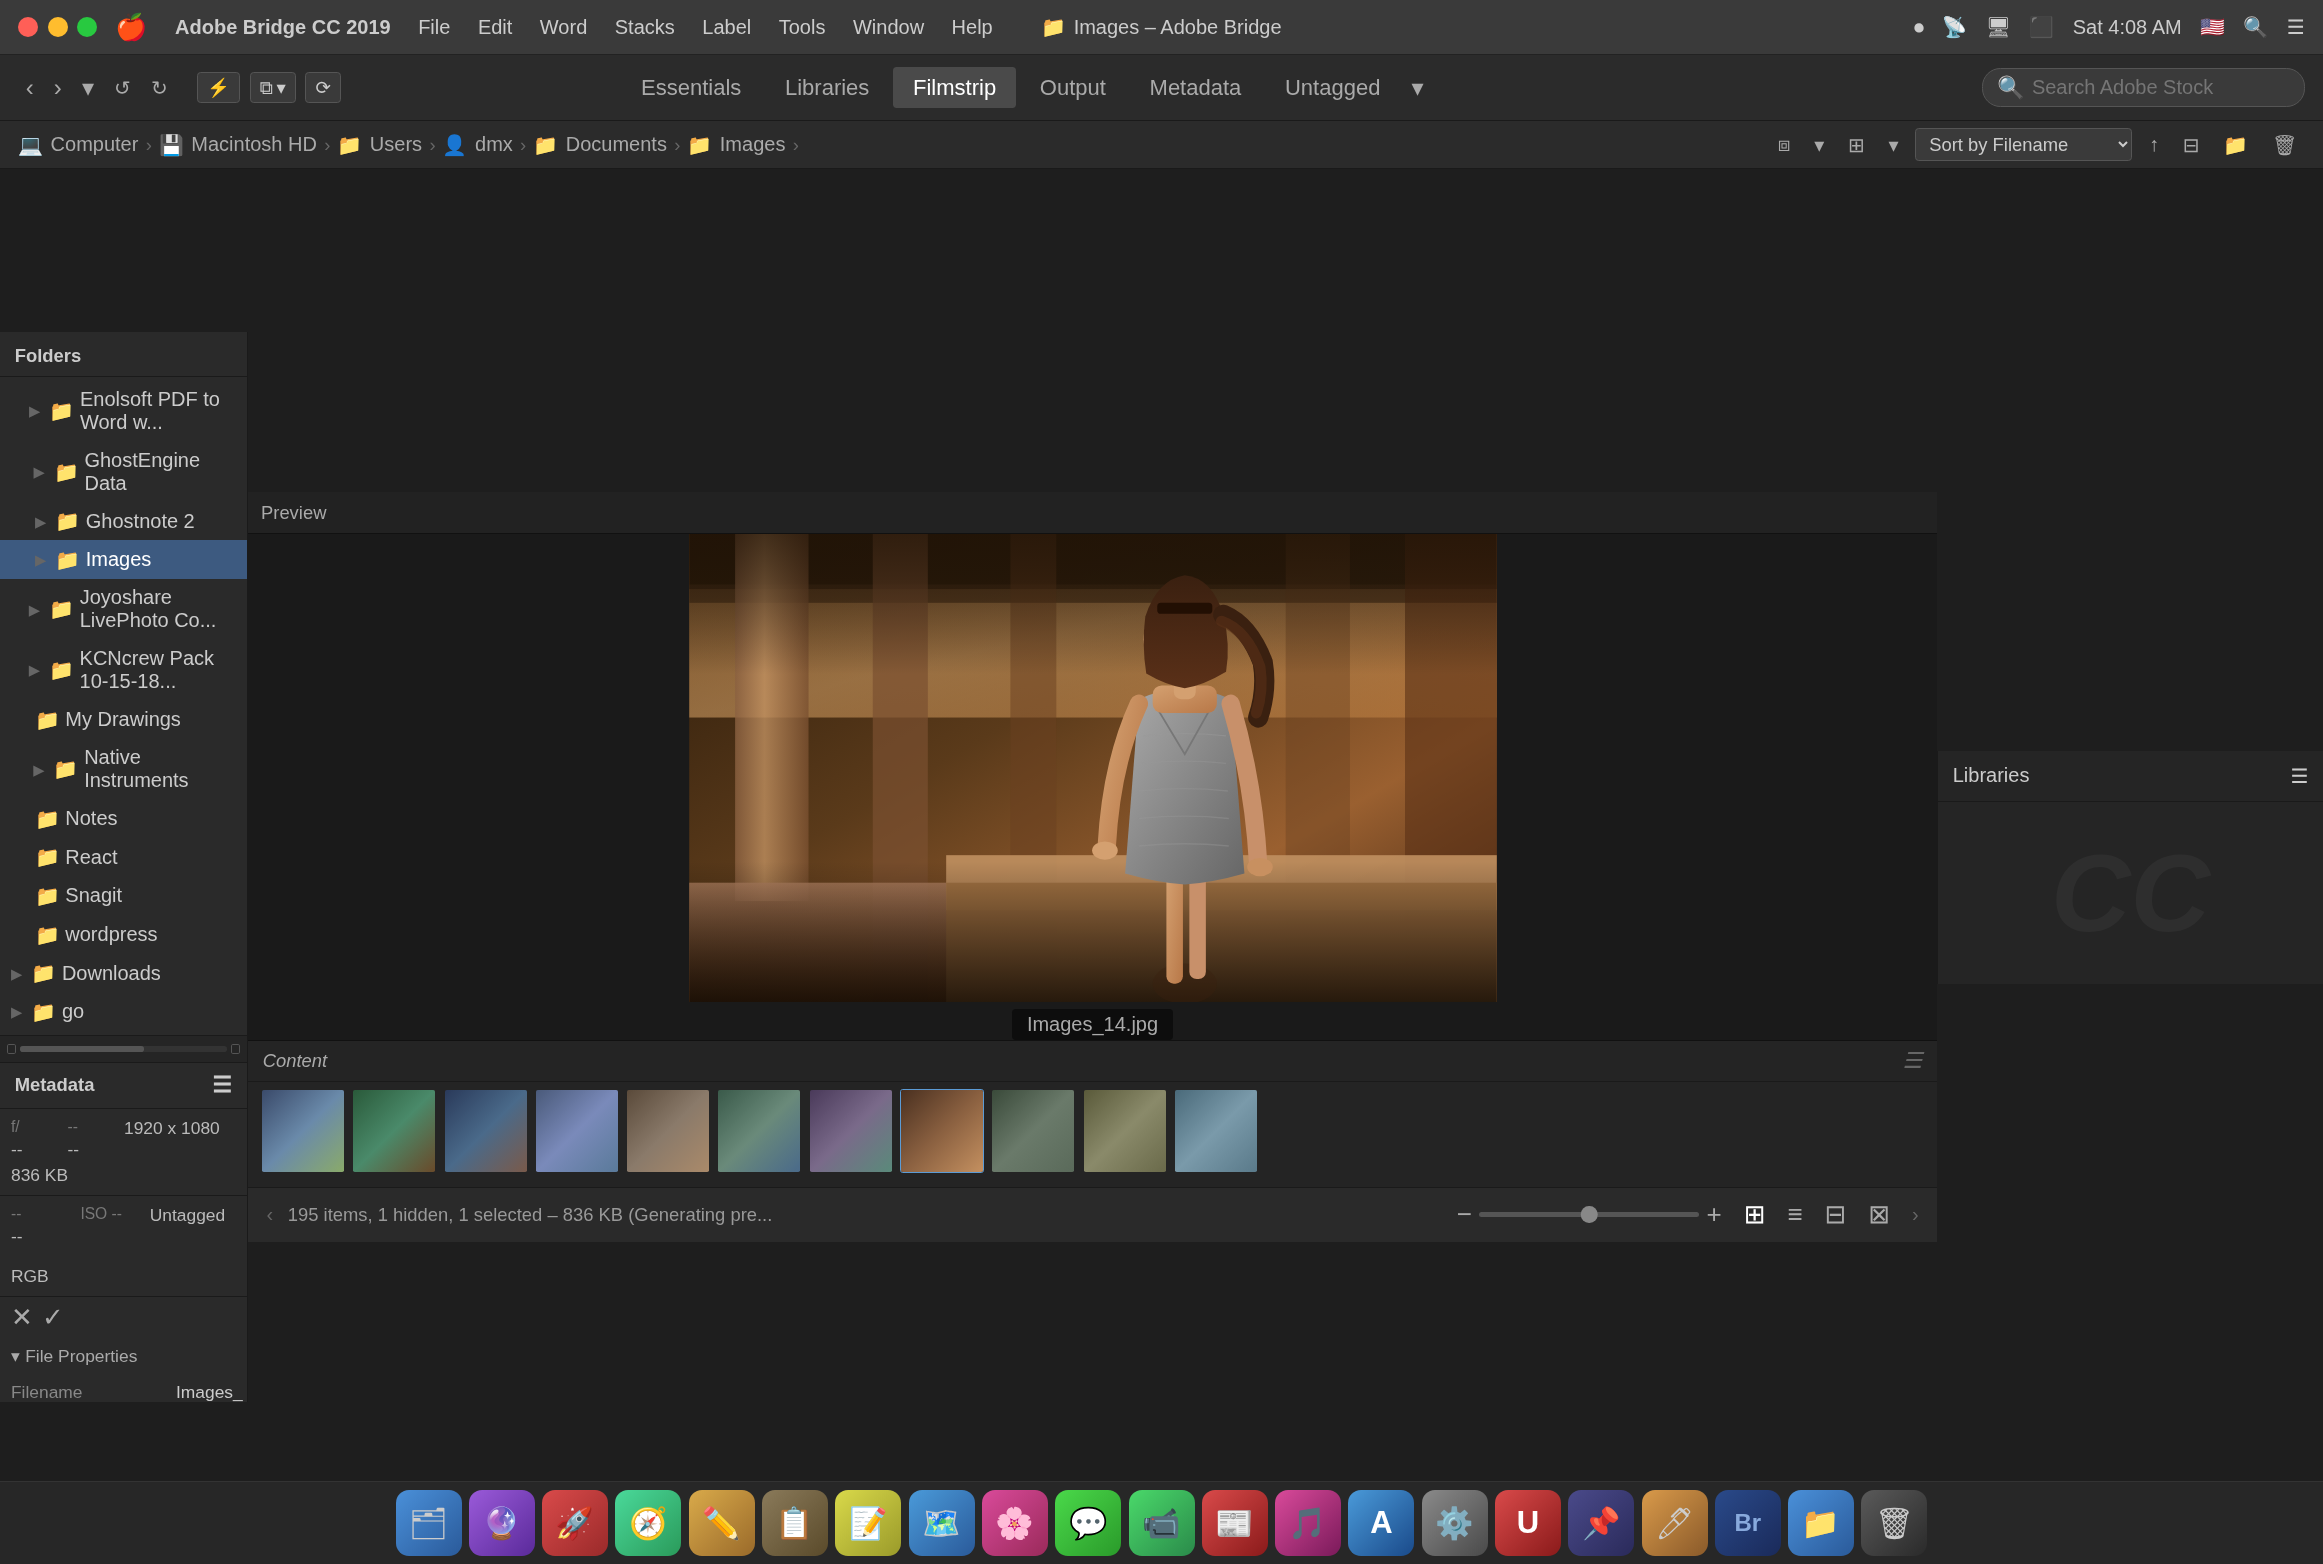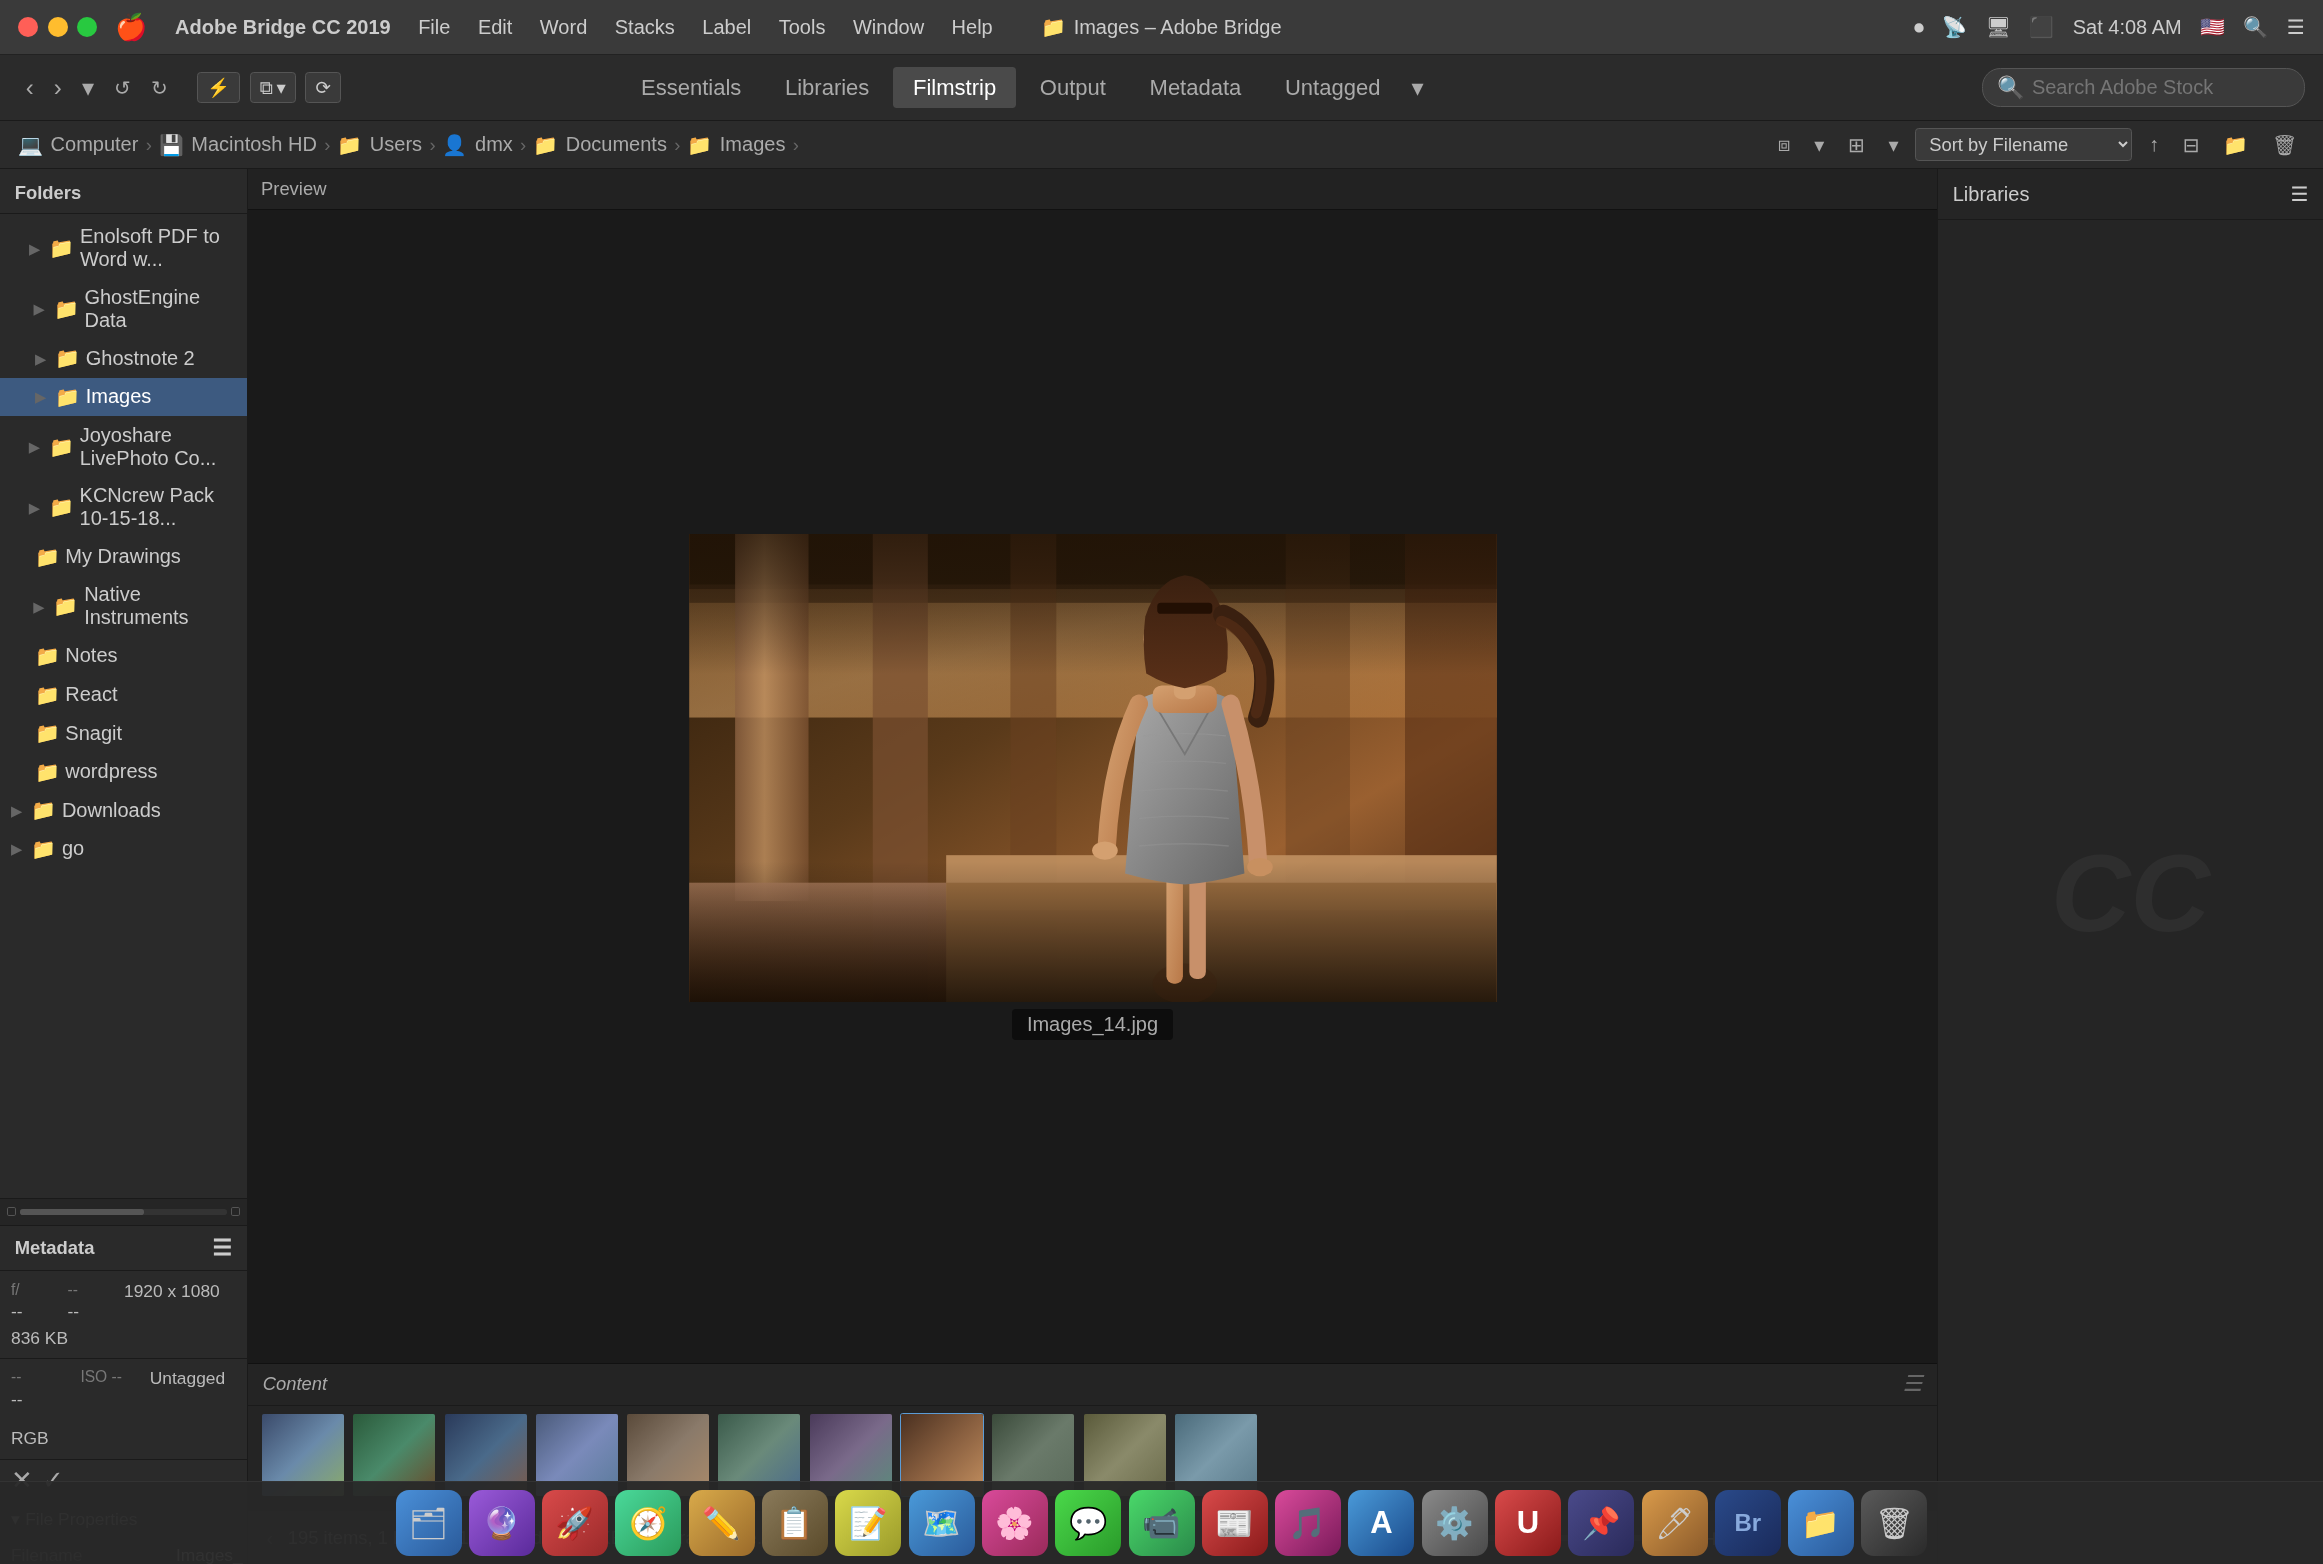--- a/index.html
+++ b/index.html
@@ -383,20 +383,21 @@
       height: 1565px;
       display: flex;
       flex-direction: column;
       background: #1e1e1e;
       overflow: hidden;
     }
     .body-area {
       display: flex;
       flex: 1;
       overflow: hidden;
+      align-items: center;
     }
     .left-panel {
       width: 248px;
       background: #2a2a2a;
       border-right: 0.9px solid #1a1a1a;
       display: flex;
       flex-direction: column;
       overflow: hidden;
       flex-shrink: 0;
     }

